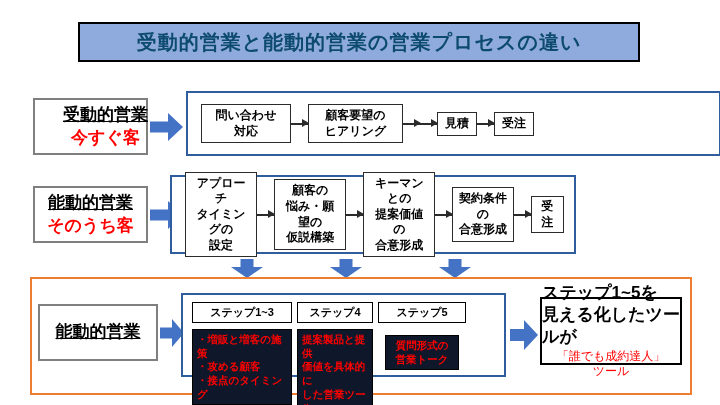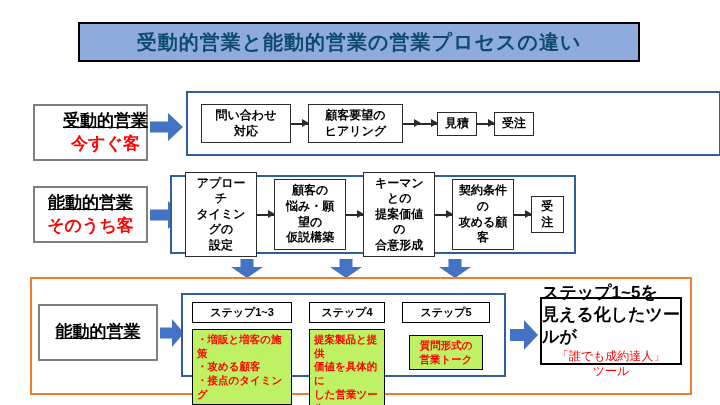--- a/index.html
+++ b/index.html
@@ -29,25 +29,25 @@
   .conn::after{content:"";position:absolute;right:-1px;top:-4px;
     border-left:7px solid #2b2b2b;border-top:4px solid transparent;border-bottom:4px solid transparent;}
 
   .block-arrow{position:absolute;}
 
   
   .orange-container{position:absolute;left:30px;top:277px;width:662px;height:118px;
     border:2.5px solid #ed7d31;box-sizing:border-box;background:#fff;}
   .steps-container{position:absolute;left:181px;top:293px;width:325px;height:84px;
     border:2px solid #2f5d9e;box-sizing:border-box;background:#fff;
-    display:flex;align-items:flex-start;gap:17px;padding:7px 9px;}
+    display:flex;align-items:flex-start;gap:5px;padding:7px 9px;}
   .step-col{display:flex;flex-direction:column;gap:6px;flex:none;}
   .step-header{border:1.5px solid #000;box-sizing:border-box;background:#fff;
     font-size:11px;font-weight:bold;color:#000;text-align:center;padding:2px 2px;white-space:nowrap;}
-  .step-body{border:1.5px solid #000;box-sizing:border-box;background:#bef264;
+  .step-body{border:1.5px solid #000;box-sizing:border-box;background:#0f172a;
     font-size:10.5px;font-weight:bold;color:#ff0000;white-space:pre-line;line-height:1.3;padding:3px 4px;}
   .step-body.center{text-align:center;align-self:center;margin-top:6px;}
 
   .result-box{position:absolute;left:540px;top:297px;width:142px;height:68px;
     border:2.5px solid #000;box-sizing:border-box;background:#fff;
     display:flex;flex-direction:column;align-items:center;justify-content:center;line-height:1.3;}
   .result-black{font-size:17px;font-weight:bold;color:#000;text-align:left;white-space:pre-line;}
   .result-red{font-size:12px;font-weight:normal;color:#ff0000;text-align:center;white-space:pre-line;}
 
   
@@ -61,21 +61,21 @@
   .colw2{width:76px;border-radius:7px;}
   .colw3{width:88px;}
 </style>
 </head>
 <body>
 
 <div class="stage">
 
   <div class="title-box">受動的営業と能動的営業の営業プロセスの違い</div>
 
-  <div class="label-box" style="left:33px;top:104px;width:115px;height:57px;padding-left:30px;">
+  <div class="label-box" style="left:33px;top:98px;width:115px;height:57px;padding-left:30px;">
     <span class="label-main">受動的営業</span>
     <span class="label-sub">今すぐ客</span>
   </div>
   <svg class="block-arrow" style="left:150px;top:113px;" width="33" height="28" viewBox="0 0 33 28">
     <polygon points="0,8.5 18,8.5 18,0 33,14 18,28 18,19.5 0,19.5" fill="#4472c4"></polygon>
   </svg>
   <div class="flow-container" style="left:186px;top:91px;width:535px;height:65px;">
     <div class="step-box w90">問い合わせ
 対応</div>
     <div class="conn"></div>
@@ -102,21 +102,21 @@
     <div class="conn"></div>
     <div class="step-box w95 h3">顧客の
 悩み・願望の
 仮説構築</div>
     <div class="conn"></div>
     <div class="step-box w95 h3">キーマンとの
 提案価値の
 合意形成</div>
     <div class="conn"></div>
     <div class="step-box h2" style="width:80px;">契約条件の
-攻める顧客</div>
+合意形成</div>
     <div class="conn"></div>
     <div class="step-box wsm">受注</div>
   </div>
 
   <svg class="block-arrow" style="left:231px;top:259px;" width="32" height="19" viewBox="0 0 32 19">
     <polygon points="9.5,0 22.5,0 22.5,8 32,8 16,19 0,8 9.5,8" fill="#4472c4"></polygon>
   </svg>
   <svg class="block-arrow" style="left:330px;top:259px;" width="32" height="19" viewBox="0 0 32 19">
     <polygon points="9.5,0 22.5,0 22.5,8 32,8 16,19 0,8 9.5,8" fill="#4472c4"></polygon>
   </svg>

